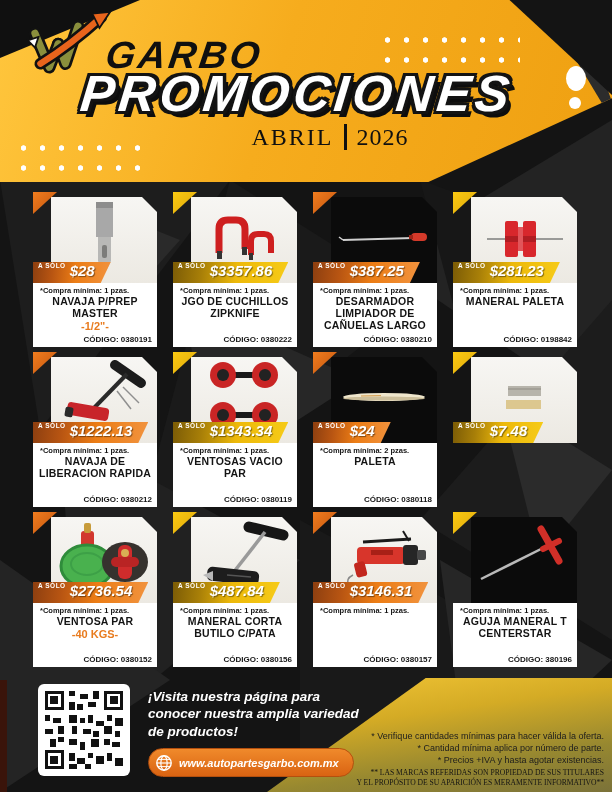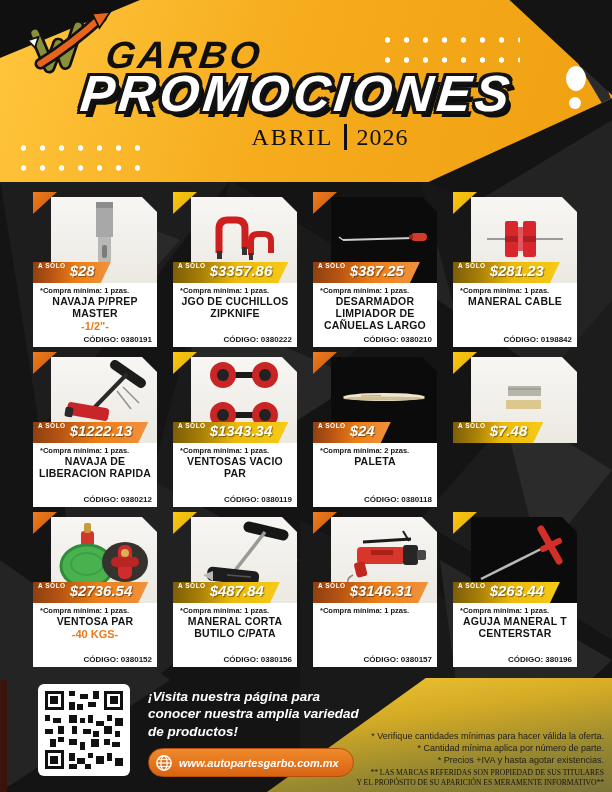--- a/index.html
+++ b/index.html
@@ -217,21 +217,21 @@
           <rect x="47" y="30" width="5" height="24" fill="#e2555a"></rect>
         </svg>
     </div>
     <div class="tab gold"></div>
     <div class="ribbon gold">
       <span class="asolo">A SÓLO</span>
       <span class="price">$281.23</span>
     </div>
     <div class="panel">
       <div class="min">*Compra mínima: 1 pzas.</div>
-      <div class="pname">MANERAL CABLE</div>
+      <div class="pname">MANERAL PALETA</div>
 
       <div class="code"><span>CÓDIGO:</span> <span>0198842</span></div>
     </div>
   </div>
 
   <div class="card">
     <div class="img-area light">
       <svg viewBox="0 0 106 86">
           <line x1="64" y1="8" x2="90" y2="26" stroke="#1c1c1c" stroke-width="10" stroke-linecap="round"></line>
           <line x1="76" y1="17" x2="42" y2="52" stroke="#2a2a2a" stroke-width="4"></line>
@@ -399,24 +399,20 @@
 
   <div class="card">
     <div class="img-area dark">
       <svg viewBox="0 0 106 86">
           <line x1="10" y1="62" x2="78" y2="28" stroke="#b9b9b9" stroke-width="2.5"></line>
           <line x1="70" y1="12" x2="88" y2="44" stroke="#d12f28" stroke-width="7" stroke-linecap="round"></line>
           <line x1="72" y1="32" x2="88" y2="24" stroke="#d12f28" stroke-width="6" stroke-linecap="round"></line>
         </svg>
     </div>
     <div class="tab gold"></div>
-    <div class="ribbon gold">
-      <span class="asolo">A SÓLO</span>
-      <span class="price">$263.44</span>
-    </div>
     <div class="panel">
       <div class="min">*Compra mínima: 1 pzas.</div>
       <div class="pname">AGUJA MANERAL T CENTERSTAR</div>
 
       <div class="code"><span>CÓDIGO:</span> <span>380196</span></div>
     </div>
   </div>
 
 </div>
 

